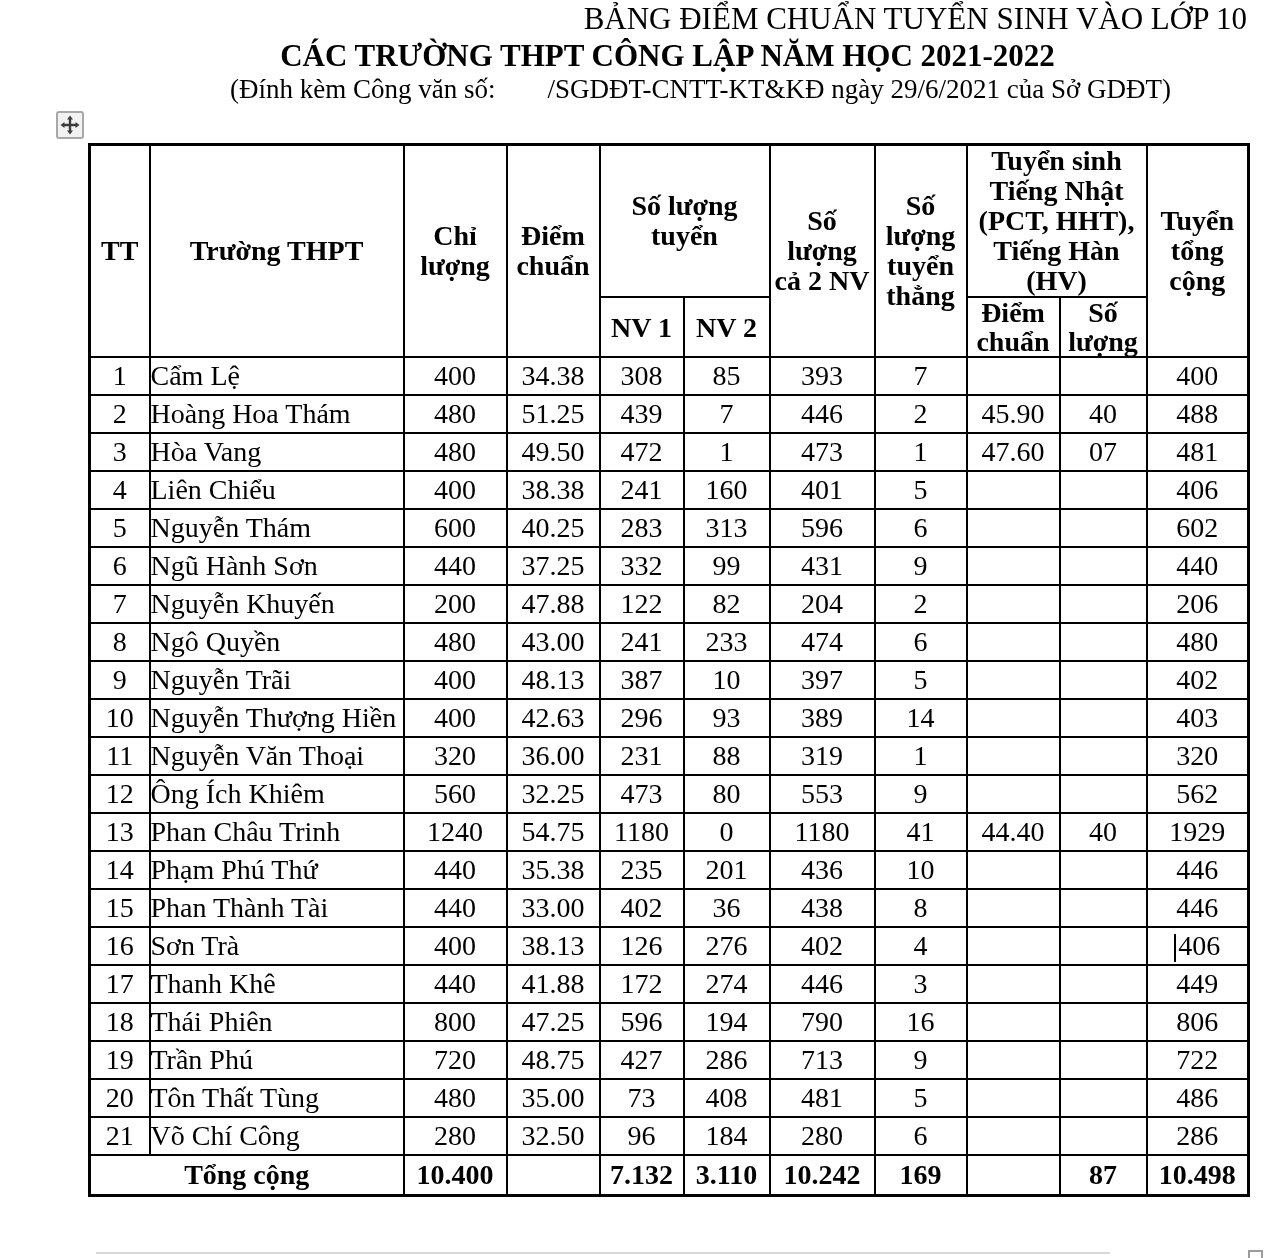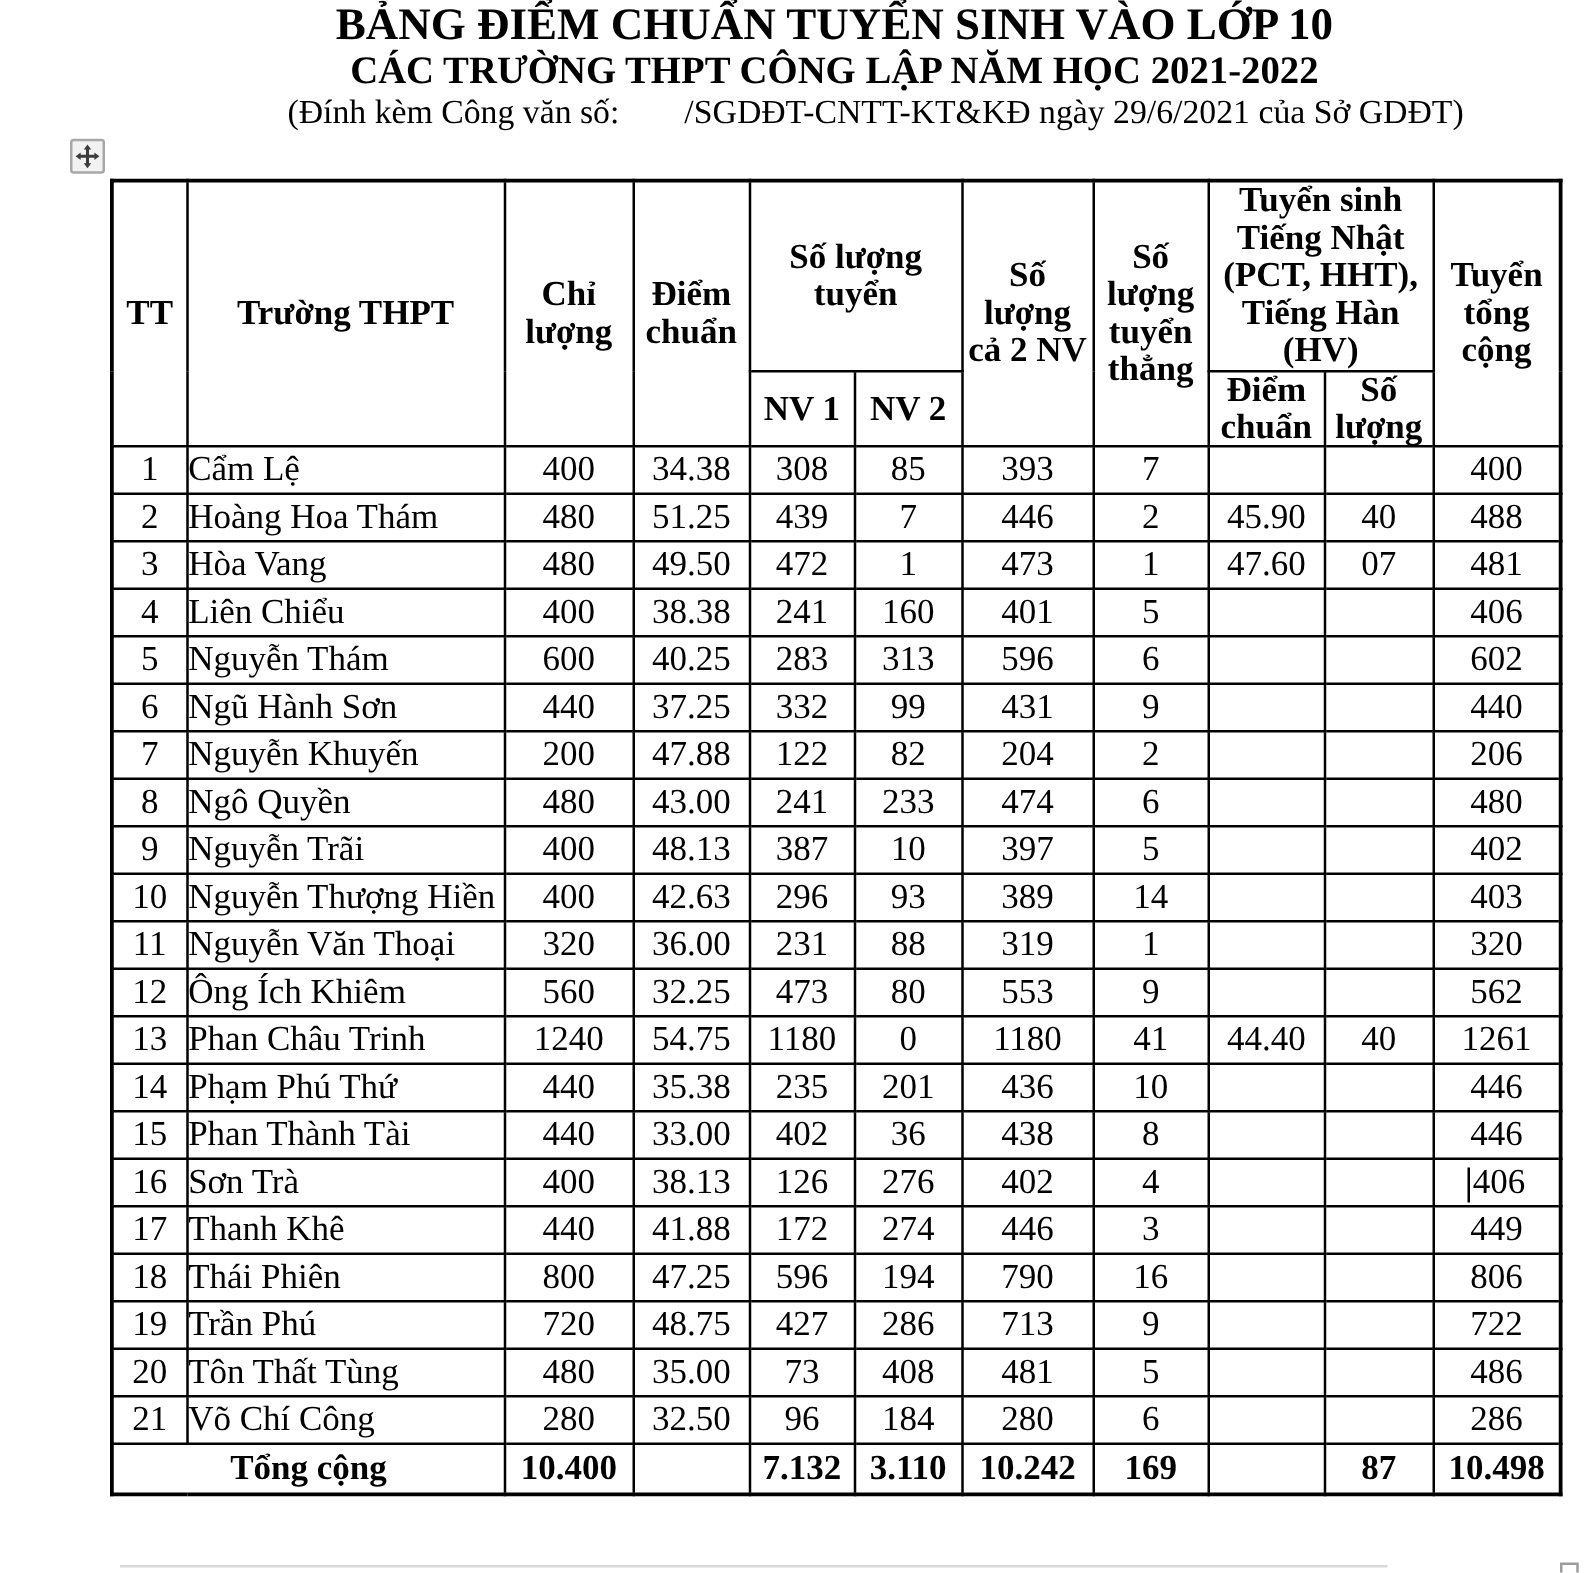--- a/index.html
+++ b/index.html
@@ -8,21 +8,21 @@
     width: 1270px; height: 1258px;
     background: #ffffff;
     color: #000;
     font-family: "Liberation Serif", serif;
     position: relative;
     overflow: hidden;
   }
 
   .doc-header { position: absolute; left: 88px; top: 0; width: 1159px; text-align: center; }
   .appendix   { font-weight: bold; font-size: 28px; line-height: 34px; padding-top: 4px; }
-  .title1     { font-weight: bold; font-size: 36px; line-height: 38px; }
+  .title1     { font-weight: normal; font-size: 31px; line-height: 38px; text-align: right; }
   .title2     { font-weight: bold; font-size: 31px; line-height: 36px; }
   .subtitle   { font-size: 27px; line-height: 31px; text-align: center; padding-left: 66px; white-space: nowrap; }
   .subtitle .gap { display: inline-block; width: 52px; }
 
   .move-handle {
     position: absolute; left: 56px; top: 111px;
     width: 28px; height: 28px;
     background: #f2f2f2;
     border: 2px solid #a8a8a8;
     border-radius: 3px;
@@ -293,21 +293,21 @@
         <td class="num-cell">13</td>
         <td class="school-cell">Phan Châu Trinh</td>
         <td class="num-cell">1240</td>
         <td class="num-cell">54.75</td>
         <td class="num-cell">1180</td>
         <td class="num-cell">0</td>
         <td class="num-cell">1180</td>
         <td class="num-cell">41</td>
         <td class="num-cell">44.40</td>
         <td class="num-cell">40</td>
-        <td class="num-cell">1261</td>
+        <td class="num-cell">1929</td>
       </tr>
       <tr class="data-row">
         <td class="num-cell">14</td>
         <td class="school-cell">Phạm Phú Thứ</td>
         <td class="num-cell">440</td>
         <td class="num-cell">35.38</td>
         <td class="num-cell">235</td>
         <td class="num-cell">201</td>
         <td class="num-cell">436</td>
         <td class="num-cell">10</td>

